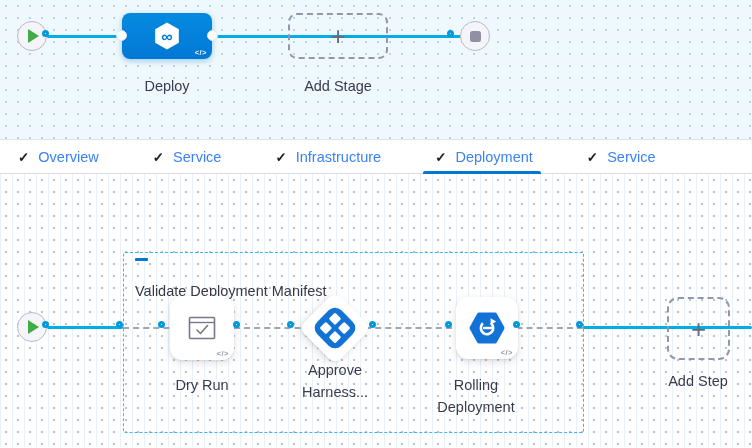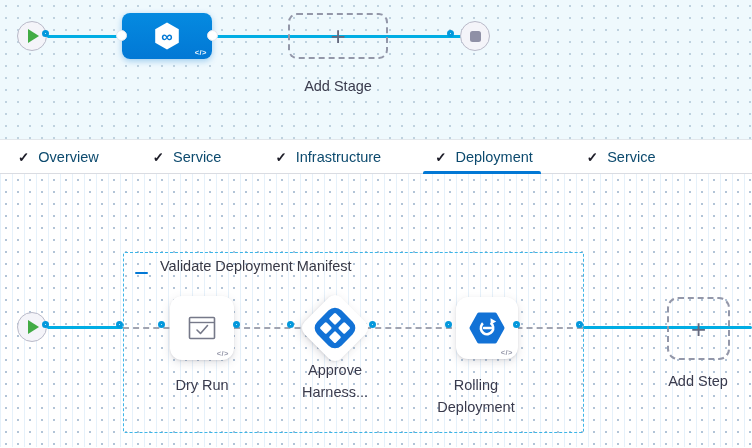--- a/index.html
+++ b/index.html
@@ -59,40 +59,40 @@
   }
 
   
   .tabbar {
     position:relative; width:752px; height:34px; background:#fff;
     border-bottom:1px solid #dadce2;
     display:flex; align-items:stretch; padding-left:18px; gap:54px;
   }
   .tab { position:relative; display:flex; align-items:center; gap:9px; cursor:pointer; }
   .tab-check { color:#1d1d28; font-weight:700; font-size:13.5px; }
-  .tab-label { color:#0c4a6e; font-size:14.5px; font-weight:500; }
+  .tab-label { color:#3b82f6; font-size:14.5px; font-weight:500; }
   .tab.active::after {
     content:""; position:absolute; left:-12px; right:-8px; bottom:-1px; height:3px;
     background:#0278d5; border-radius:2px 2px 0 0;
   }
 
   
   .exec-canvas {
     position:relative; width:752px; height:273px; background:#fff;
     background-image:
       linear-gradient(to right, rgba(210,230,246,.55) 1px, transparent 1px),
       radial-gradient(#b2c4d7 1px, transparent 1.3px);
     background-size:12px 12px, 12px 12px;
   }
   .group-box {
     position:absolute; left:123px; top:78px; width:461px; height:181px;
     border:1.5px dashed #3cb5e8; border-radius:2px; z-index:1;
   }
-  .group-label { position:absolute; left:11px; top:5px; display:flex; align-items:flex-end; gap:12px;
-    font-size:14.5px; color:#383946; white-space:nowrap; }
+  .group-label { position:absolute; left:11px; top:5px; display:flex; align-items:flex-start; gap:22px;
+    font-size:14.5px; color:#383946; white-space:nowrap;flex-direction:column; }
   .group-dash { width:13px; height:2.5px; background:#0278d5; border-radius:1px; }
 
   .step-card {
     position:absolute; background:#fff; border-radius:12px; z-index:5; cursor:pointer;
     box-shadow:0 1px 2px rgba(40,41,61,.1), 0 3px 9px rgba(96,97,112,.18);
     display:flex; align-items:center; justify-content:center;
   }
   .diamond-card {
     position:absolute; left:309px; top:128px; width:52px; height:52px; background:#fff;
     border-radius:9px; transform:rotate(45deg); z-index:5; cursor:pointer;
@@ -121,20 +121,21 @@
 
   <div class="stage-node" style="left:122px; top:13px;">
     <div class="white-dot" style="left:-6px; top:17px;"></div>
     <div class="white-dot" style="right:-6px; top:17px;"></div>
     <svg width="32" height="32" viewBox="0 0 32 32">
       <polygon points="16,2.5 27.8,9.3 27.8,22.7 16,29.5 4.2,22.7 4.2,9.3" fill="#ffffff"></polygon>
       <text x="16" y="21.5" font-size="16" font-weight="bold" fill="#0278d5" text-anchor="middle">∞</text>
     </svg>
     <span class="code-chip">&lt;/&gt;</span>
   </div>
+  <div class="node-label" style="left:127px; top:75px; width:80px;">Deploy</div>
 
   <div class="add-box" style="left:288px; top:13px; width:100px; height:46px;">
     <span>+</span>
   </div>
   <div class="node-label" style="left:288px; top:75px; width:100px;">Add Stage</div>
 
   <div class="ring" style="left:447px; top:30px;"></div>
   <div class="node-circle" style="left:460px; top:21px;">
     <div class="stop-square"></div>
   </div>

